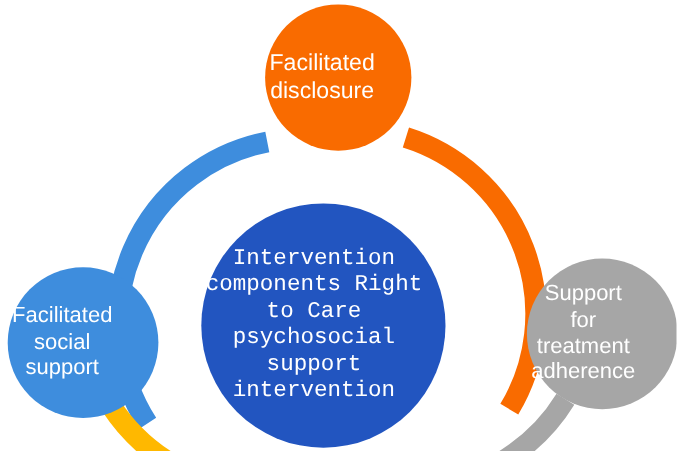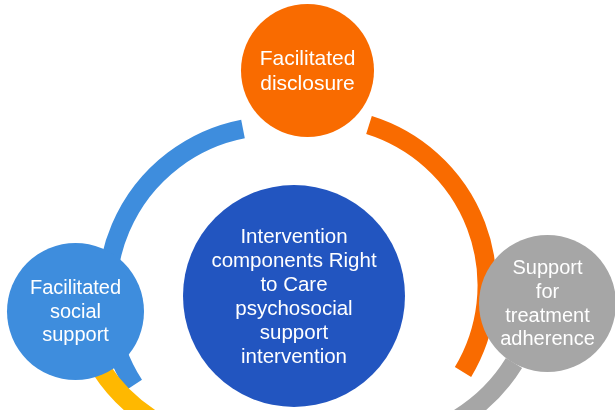--- a/index.html
+++ b/index.html
@@ -24,38 +24,39 @@
     left: 0;
     top: 0;
     width: 615px;
     height: 410px;
   }
   .node {
     position: absolute;
     border-radius: 50%;
     display: flex;
     align-items: center;
-    justify-content: center;
+    justify-content: flex-start;
     text-align: center;
     color: #ffffff;
     box-sizing: border-box;
   }
   .node-label {
     display: block;
     white-space: pre-line;
     line-height: 1.18;
     padding: 0 4px;
   }
   #node-center {
     left: 183px;
     top: 185px;
     width: 222px;
     height: 222px;
     background: #2255c0;
     z-index: 5;
+    font-family: Liberation Mono, monospace;
   }
   #node-center .node-label {
     font-size: 20.5px;
     line-height: 1.17;
   }
   #node-top {
     left: 241px;
     top: 4px;
     width: 133px;
     height: 133px;

